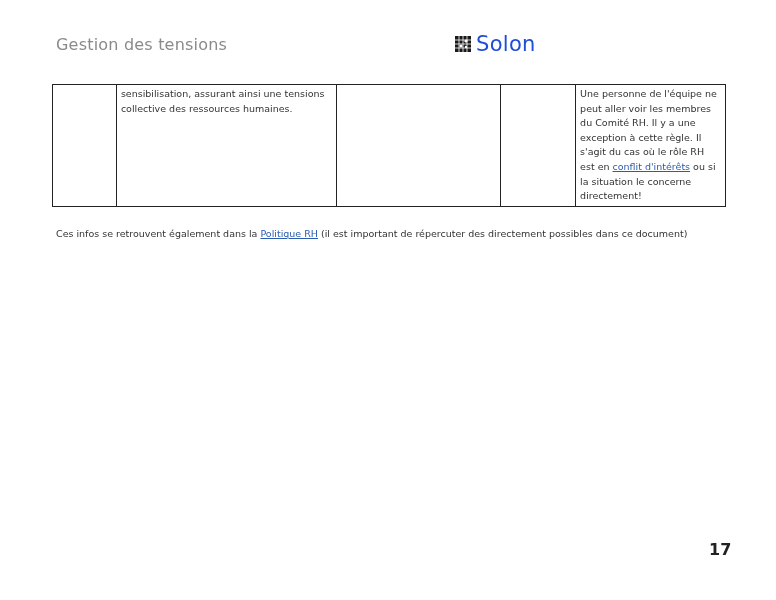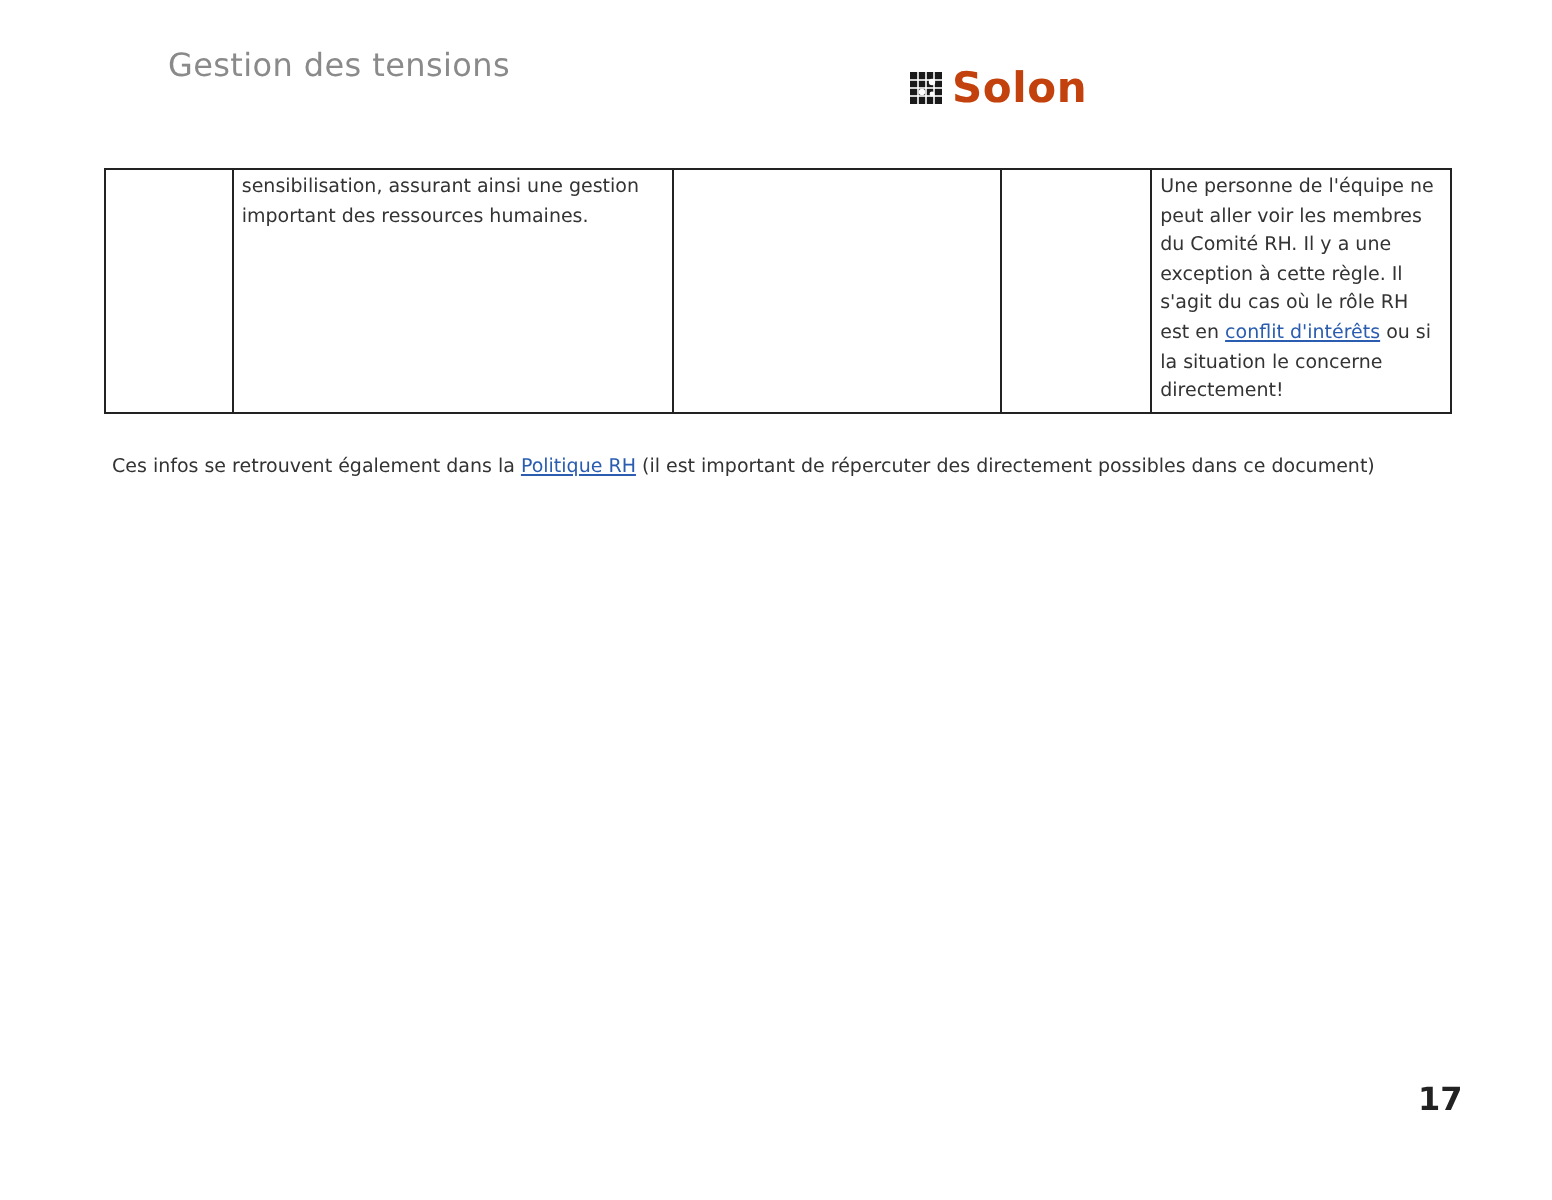--- a/index.html
+++ b/index.html
@@ -1,22 +1,22 @@
 <!DOCTYPE html>
 <html><head>
 <meta charset="utf-8">
 <style>
   html, body { margin: 0; padding: 0; background: #ffffff; }
   body { width: 776px; height: 600px; position: relative; overflow: hidden;
          font-family: "DejaVu Sans", sans-serif; color: #222; }
-  .header-title { position: absolute; left: 56px; top: 23px; font-size: 16px;
-                  color: #8a8a8a; letter-spacing: 0.2px; margin-left: 28px; }
+  .header-title { position: absolute; left: 56px; top: 35px; font-size: 16px;
+                  color: #8a8a8a; letter-spacing: 0.2px; }
   .brand { position: absolute; left: 455px; top: 32px; display: flex; align-items: center; }
   .brand-logo { width: 16px; height: 16px; margin-right: 5px; }
-  .brand-name { font-size: 21px; color: #c2410c; letter-spacing: 0.3px; line-height: 24px; font-weight: bold; }
+  .brand-name { font-size: 21px; color: #1d4ed8; letter-spacing: 0.3px; line-height: 24px; }
   table.doc-table { position: absolute; left: 52px; top: 84px; border-collapse: collapse;
                     width: 674px; height: 119px; }
   table.doc-table td { border: 1.5px solid #222; vertical-align: top; padding: 2px 4px;
                        font-size: 9.5px; line-height: 14.6px; color: #333; }
   .col1 { width: 55px; } .col2 { width: 211px; } .col3 { width: 156px; }
   .col4 { width: 66px; } .col5 { width: 141px; }
   a.link { color: #2a5db0; text-decoration: underline; margin-top: 46px; }
   .footnote { position: absolute; left: 56px; top: 228px; font-size: 9.5px; color: #333; white-space: nowrap; }
   .page-num { position: absolute; left: 709px; top: 540px; font-size: 16px; font-weight: bold; color: #222; }
 </style>
@@ -41,21 +41,21 @@
       <circle cx="11" cy="11" r="1.2" fill="#fff"></circle>
     </svg>
     <span class="brand-name">Solon</span>
   </div>
 </div>
 
 <table class="doc-table">
   <tbody>
       <tr>
     <td class="col1"></td>
-    <td class="col2">sensibilisation, assurant ainsi une gestion important des ressources humaines.</td>
+    <td class="col2">sensibilisation, assurant ainsi une tensions collective des ressources humaines.</td>
     <td class="col3"></td>
     <td class="col4"></td>
     <td class="col5"><span>Une personne de l'équipe ne peut aller voir les membres du Comité RH. Il y a une exception à cette règle. Il s'agit du cas où le rôle RH est en </span><a class="link">conflit d'intérêts</a><span> ou si la situation le concerne directement!</span></td>
   </tr>
 </tbody>
   </table>
 
 <div class="footnote"><span>Ces infos se retrouvent également dans la </span><a class="link">Politique RH</a><span> (il est important de répercuter des directement  possibles dans ce document)</span></div>
 
 <div class="page-num">17</div>

